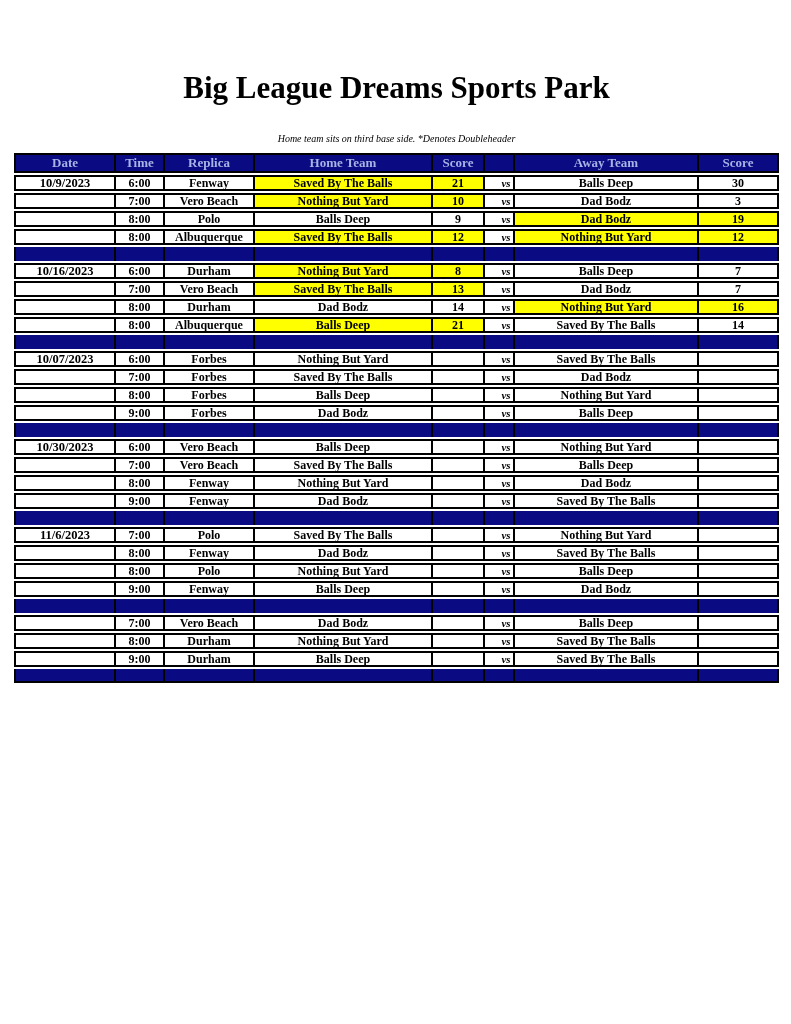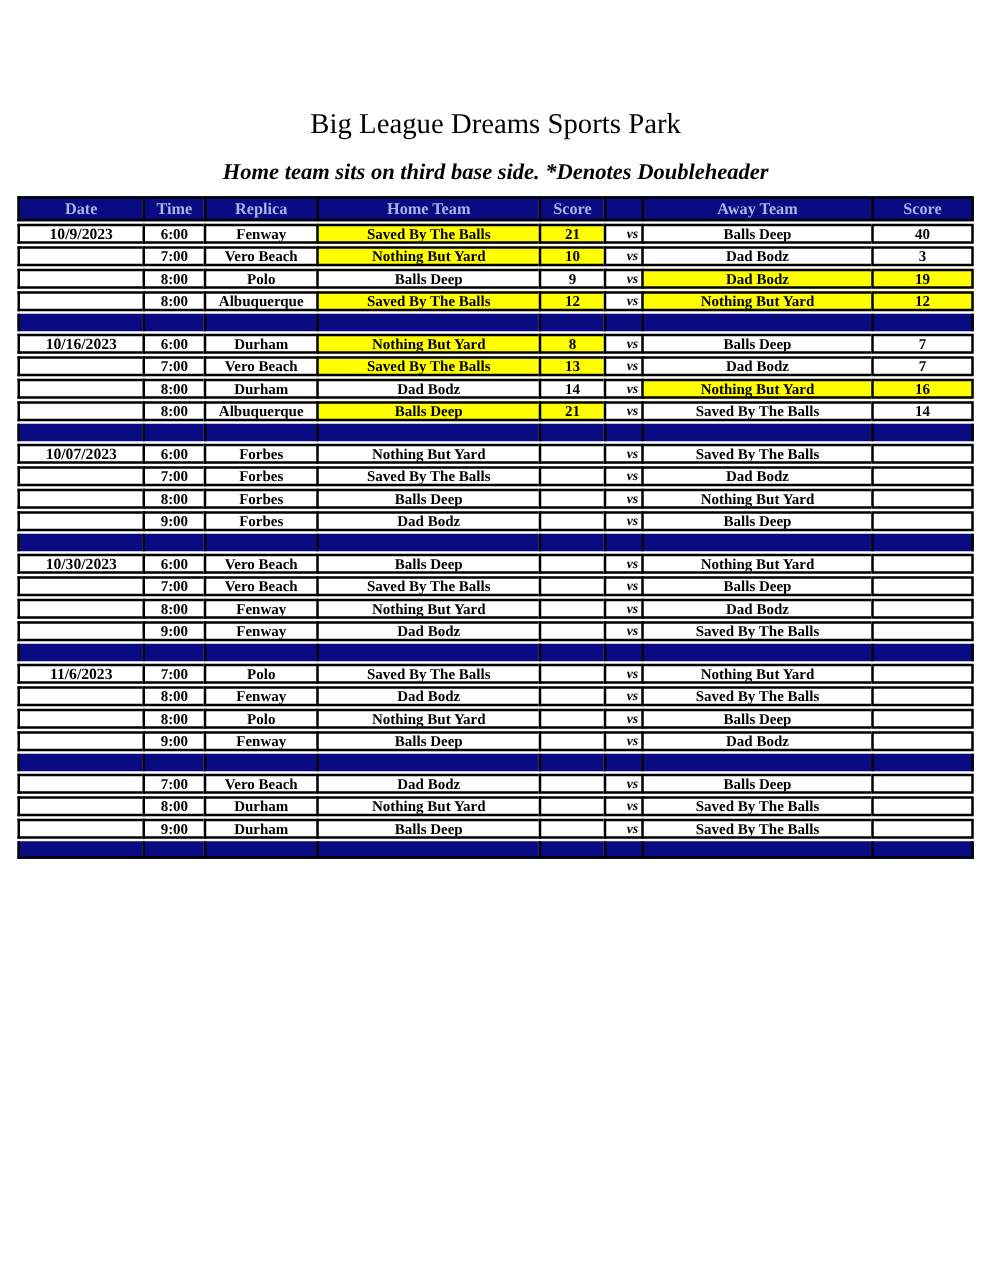--- a/index.html
+++ b/index.html
@@ -15,28 +15,28 @@
   }
   body {
     width: 791px; height: 1024px;
     font-family: "Liberation Serif", "DejaVu Serif", serif;
     color: #000;
     overflow: hidden;
   }
   .content { padding-top: 70px; }
   .headings { width: 765px; margin-left: 14px; text-align: center; }
   .title {
-    font-size: 23px; font-weight: normal; margin: 16px; line-height: 1.15;
+    font-size: 31px; font-weight: bold; margin: 0; line-height: 1.15;
   }
   .subtitle {
     font-size: 17px; font-weight: bold; margin: 5px 0 0 0; line-height: 1.15;
   }
   .note {
-    font-size: 18px; font-weight: bold; font-style: italic;
-    margin-top: 16px; line-height: 1.1;
+    font-size: 10px; font-weight: normal; font-style: italic;
+    margin-top: 27px; line-height: 1.1;
   }
   table.schedule {
     table-layout: fixed;
     width: 765px;
     margin: 7px 0 0 14px;
     border-collapse: separate;
     border-spacing: 0 2px;
   }
   th, td { padding: 0 2px; text-align: center; vertical-align: middle; overflow: hidden; white-space: nowrap; }
   th {
@@ -107,21 +107,21 @@
     </thead>
     <tbody id="schedule-body">
         <tr>
           <td class="cell date">10/9/2023</td>
           <td class="cell">6:00</td>
           <td class="cell">Fenway</td>
           <td class="cell hl">Saved By The Balls</td>
           <td class="cell hl">21</td>
           <td class="cell vs">vs</td>
           <td class="cell">Balls Deep</td>
-          <td class="cell">40</td>
+          <td class="cell">30</td>
         </tr>
         <tr>
           <td class="cell date"></td>
           <td class="cell">7:00</td>
           <td class="cell">Vero Beach</td>
           <td class="cell hl">Nothing But Yard</td>
           <td class="cell hl">10</td>
           <td class="cell vs">vs</td>
           <td class="cell">Dad Bodz</td>
           <td class="cell">3</td>

